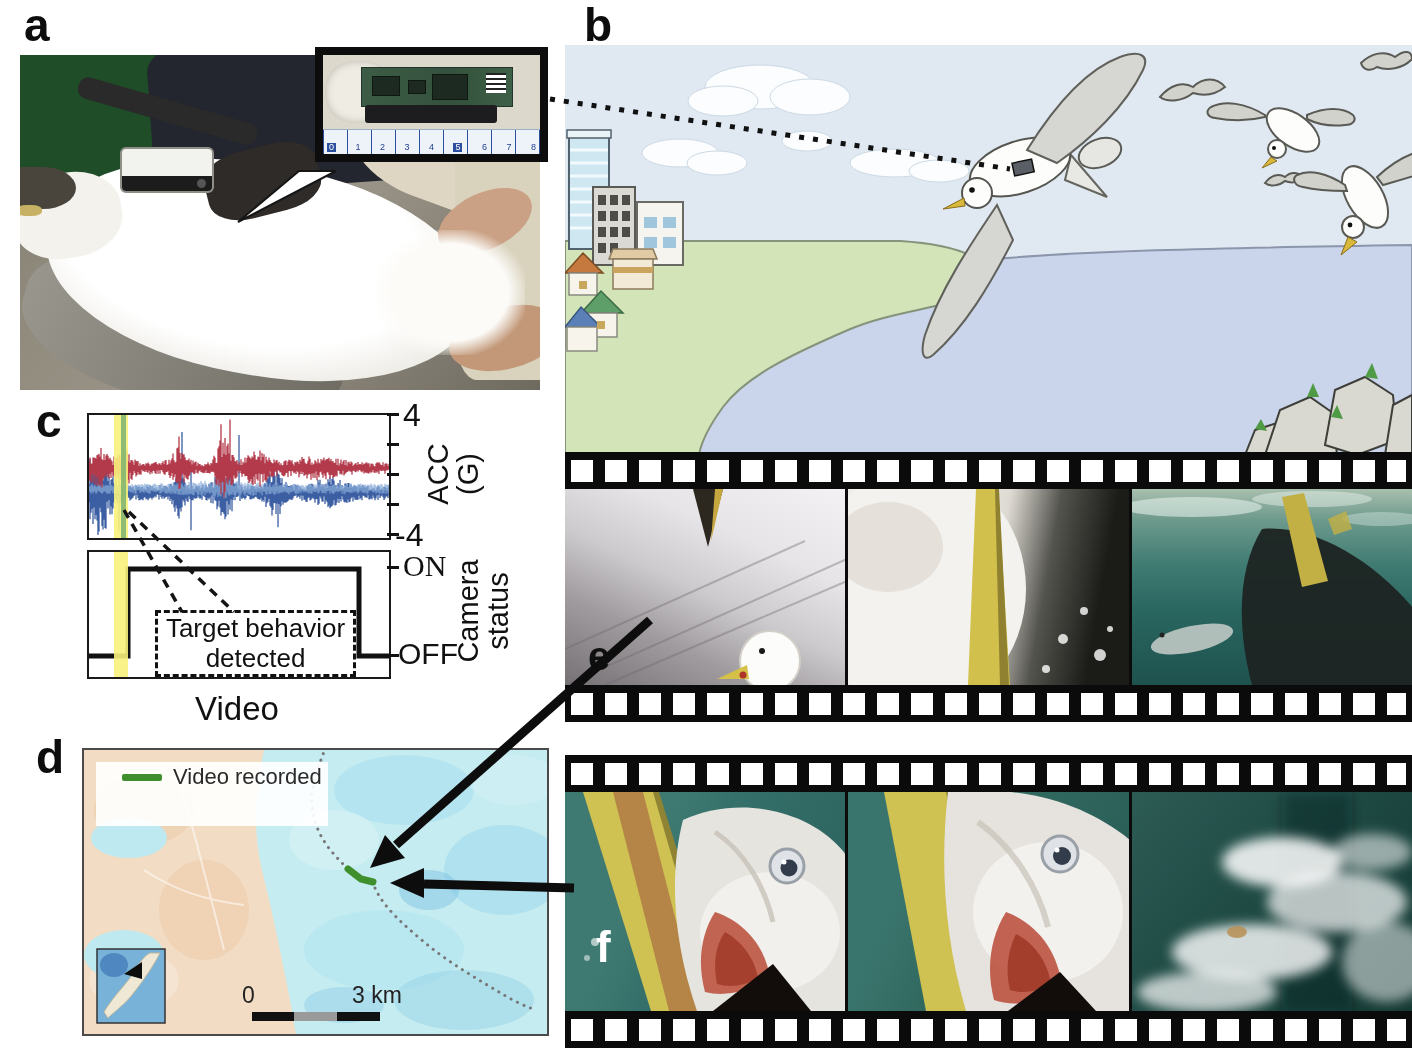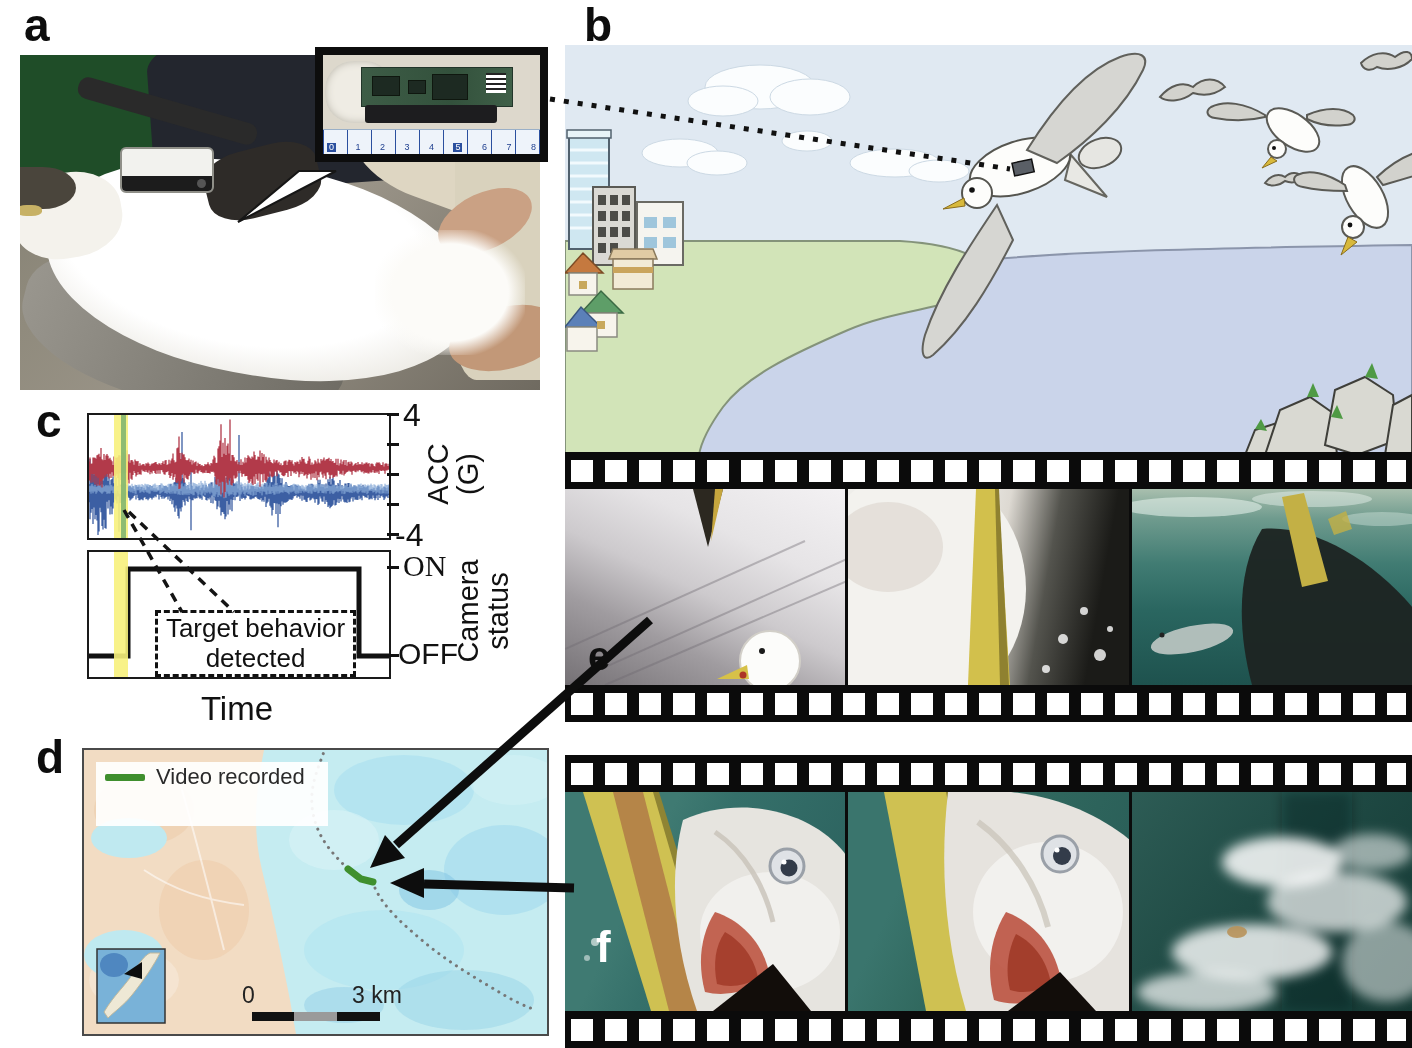--- a/index.html
+++ b/index.html
@@ -40,21 +40,21 @@
   .axlab{position:absolute;font-size:30px;color:#111;line-height:1;}
   .rotlab{position:absolute;display:flex;align-items:center;justify-content:center;text-align:center;
      transform:rotate(-90deg);font-size:29px;line-height:1.05;color:#111;}
   .dashedbox{position:absolute;left:155px;top:610px;width:195px;height:61px;border:3px dashed #111;background:#fff;
      display:flex;align-items:center;justify-content:center;text-align:center;font-size:26px;line-height:1.15;z-index:6;}
   .timelab{position:absolute;left:87px;top:690px;width:300px;text-align:center;font-size:33px;color:#111;}
 
   
   .mapd{left:82px;top:748px;width:463px;height:284px;border:2px solid #4a4a4a;overflow:hidden;z-index:1;background:#c5ecf1;}
   .legend{position:absolute;left:12px;top:12px;width:232px;height:64px;background:rgba(255,255,255,.92);z-index:5;}
-  .leg-row{display:flex;align-items:center;height:30px;padding-left:9px;}
+  .leg-row{display:flex;align-items:center;height:30px;padding-left:26px;}
   .leg-green{width:40px;height:7px;background:#3f8f2e;border-radius:2px;flex:none;}
   .leg-dot{width:40px;height:0;border-top:4px dotted #8a8a8a;flex:none;}
   .leg-txt{margin-left:11px;font-size:22px;color:#2a2a2a;}
   .scale0{position:absolute;left:158px;top:232px;font-size:23px;font-weight:500;color:#222;z-index:5;}
   .scale3{position:absolute;left:268px;top:232px;font-size:23px;font-weight:500;color:#222;z-index:5;}
   .sbar{position:absolute;left:168px;top:262px;height:9px;width:128px;display:flex;z-index:5;}
   .sbar .b1{width:42px;background:#111;} .sbar .b2{width:43px;background:#9a9a9a;} .sbar .b3{width:43px;background:#111;}
 
   
   .strip{position:absolute;left:565px;width:847px;background:#0b0b0b;z-index:1;}
@@ -274,21 +274,21 @@
   </div>
   <div class="axlab" style="left:403px;top:551px;font-family:Liberation Serif, serif;">ON</div>
   <div class="axlab" style="left:398px;top:639px;">OFF</div>
   <div class="rotlab" style="left:418px;top:579px;width:130px;height:64px;">
     <div><span>Camera</span><br><span>status</span></div>
   </div>
 
   <div class="dashedbox">
     <span>Target behavior detected</span>
   </div>
-  <div class="timelab">Time</div>
+  <div class="timelab">Video</div>
 
   <div class="abs mapd">
     <svg width="463" height="284" viewBox="0 0 463 284">
       <rect width="463" height="284" fill="#c5ecf1"></rect>
       <g stroke="none">
         <ellipse cx="320" cy="40" rx="70" ry="35" fill="#a9e0f0" opacity="0.6"></ellipse>
         <ellipse cx="420" cy="120" rx="60" ry="45" fill="#9ed8ec" opacity="0.55"></ellipse>
         <ellipse cx="300" cy="200" rx="80" ry="40" fill="#aee3f2" opacity="0.5"></ellipse>
         <ellipse cx="380" cy="250" rx="70" ry="30" fill="#98d4e8" opacity="0.5"></ellipse>
         <ellipse cx="250" cy="90" rx="45" ry="30" fill="#d8f4f6" opacity="0.6"></ellipse>

